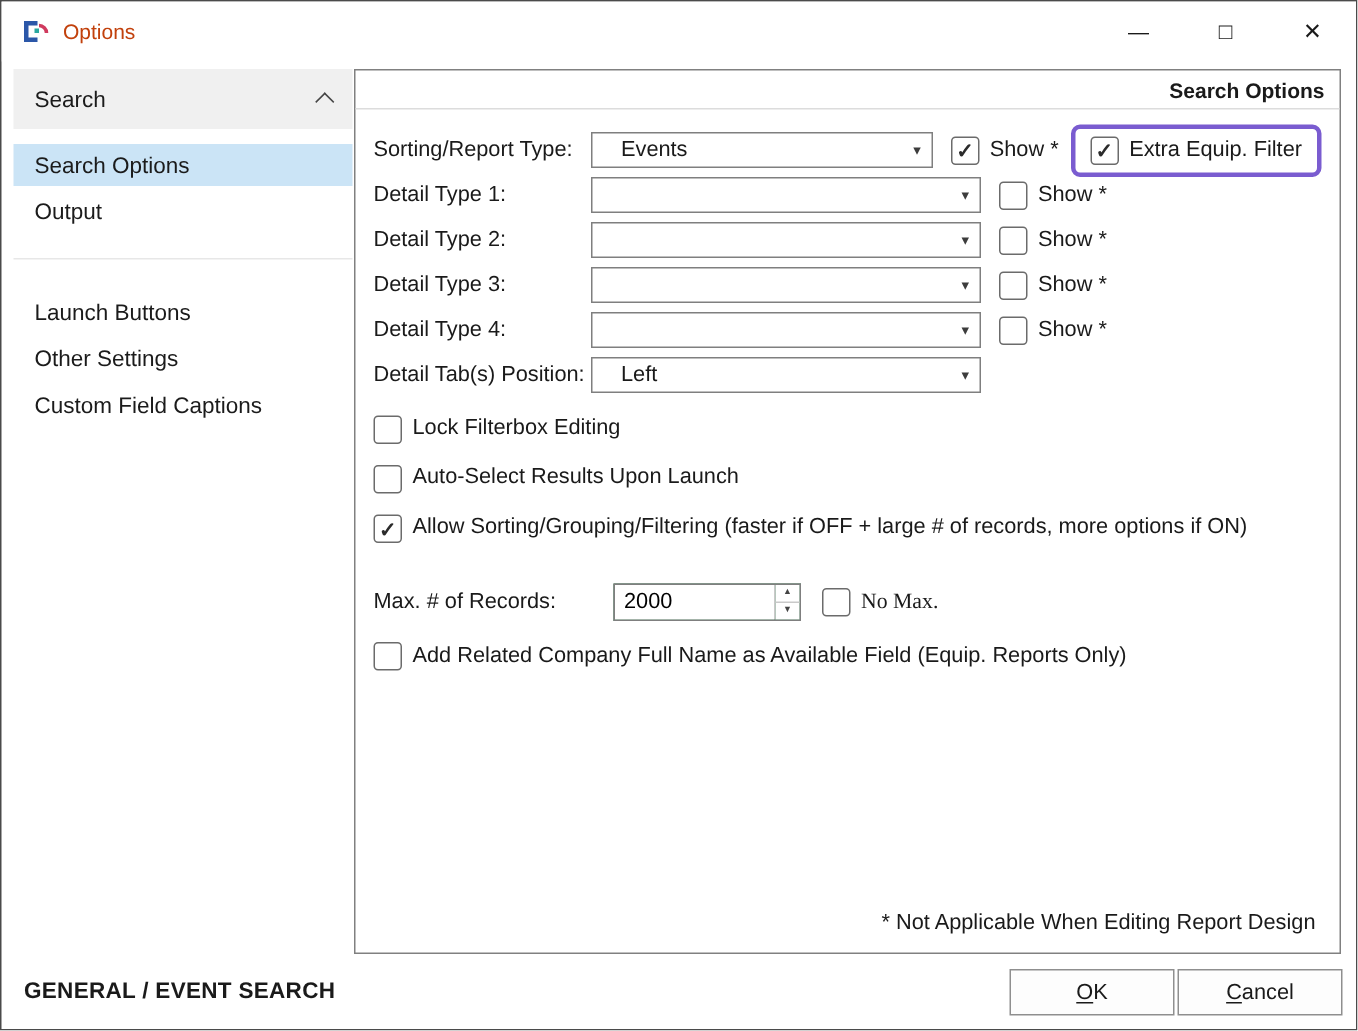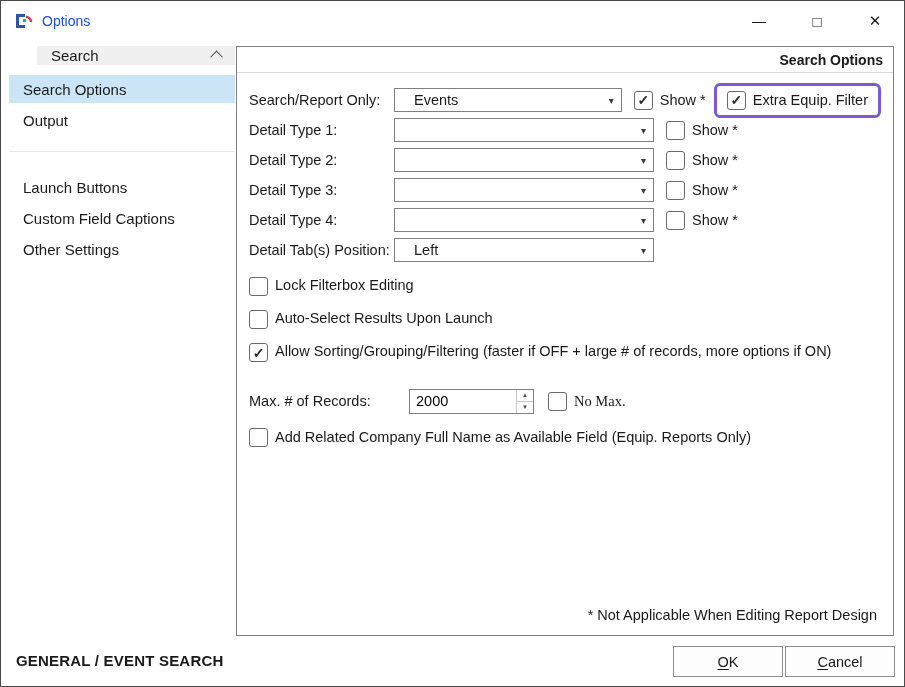--- a/index.html
+++ b/index.html
@@ -7,31 +7,31 @@
   body { font-family:"Liberation Sans", sans-serif; color:#1a1a1a; }
 
   .window {
     position:relative; width:905px; height:687px;
     background:#ffffff; border:1px solid #4a4a4a; overflow:hidden;
   }
 
   
   .titlebar { position:absolute; left:0; top:0; right:0; height:40px; display:flex; align-items:center; background:#ffffff; }
   .app-icon { margin-left:14px; width:18px; height:16px; flex:0 0 auto; }
-  .win-title { margin-left:9px; font-size:14px; color:#1d4ed8; }
+  .win-title { margin-left:9px; font-size:14px; color:#c2410c; }
   .win-controls { position:absolute; right:0; top:0; height:40px; display:flex; }
   .win-btn { width:58px; height:40px; display:flex; align-items:center; justify-content:center;
              background:transparent; border:none; font-family:inherit; font-size:14px; color:#1a1a1a; cursor:default; }
   .win-btn.close { font-size:15px; }
   .win-btn.max { font-size:15px; }
 
   
   .sidebar { position:absolute; left:8px; top:45px; width:226px; }
-  .section-header { height:19px; background:#f0f0f0; display:flex; align-items:center;
-                    padding:0 14px; font-size:15px; color:#1b1b1b;margin-left:28px; }
+  .section-header { height:40px; background:#f0f0f0; display:flex; align-items:center;
+                    padding:0 14px; font-size:15px; color:#1b1b1b; }
   .chev-up { width:9px; height:9px; border-left:1.7px solid #454545; border-top:1.7px solid #454545;
              transform:rotate(45deg) translate(1px,1px); margin-left:auto; }
   .side-items { padding:10px 0 14px 0; }
   .side-item { height:28px; display:flex; align-items:center; padding-left:14px;
                font-size:15px; color:#1b1b1b; margin-bottom:3px; cursor:default; }
   .side-item.selected { background:#cbe4f6; }
   .section-divider { border-top:1px solid #e7e7e7; margin-bottom:11px; }
 
   
   .panel { position:absolute; left:235px; top:45px; width:658px; height:590px;
@@ -121,35 +121,35 @@
       <div class="side-item">
         <span>Output</span>
       </div>
     </div>
     <div class="section-divider"></div>
     <div class="side-items">
       <div class="side-item">
         <span>Launch Buttons</span>
       </div>
       <div class="side-item">
+        <span>Other Settings</span>
+      </div>
+      <div class="side-item">
         <span>Custom Field Captions</span>
-      </div>
-      <div class="side-item">
-        <span>Other Settings</span>
       </div>
     </div>
   </div>
 
   <div class="panel">
     <div class="panel-header">Search Options</div>
 
     <div class="form">
 
       <div class="row">
-        <span class="row-label">Search/Report Only:</span>
+        <span class="row-label">Sorting/Report Type:</span>
         <div class="combo">
           <span>Events</span>
           <span class="arrow">▾</span>
         </div>
         <div class="show-group">
           <span class="checkbox">
             <span>✓</span>
           </span>
           <span class="cb-label">Show *</span>
         </div>

